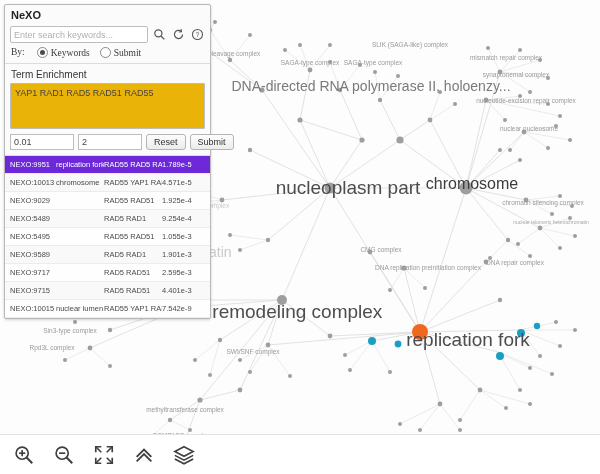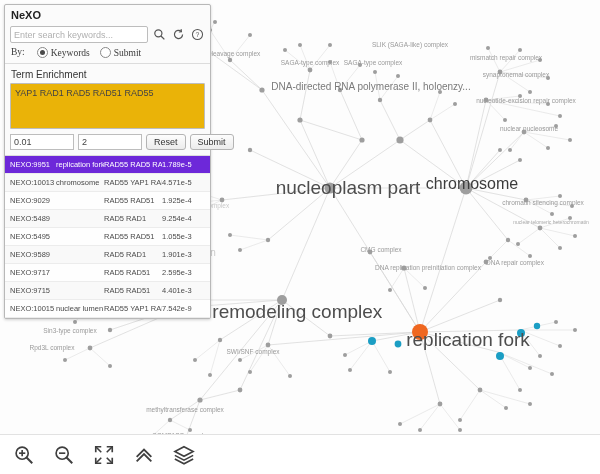--- a/index.html
+++ b/index.html
@@ -36,21 +36,21 @@
   }
   .net-label.big {
     color: #4d4d4d;
     font-size: 19px;
   }
   .net-label.huge {
     color: #3c3c3c;
     font-size: 16px;
   }
   .net-label.mid {
-    font-size: 10px;
+    font-size: 14px;
     color: #7a7a7a;
   }
   .net-label.small {
     font-size: 6.5px;
     color: #9a9a9a;
   }
   .net-label.tiny {
     font-size: 5px;
     color: #a8a8a8;
   }

